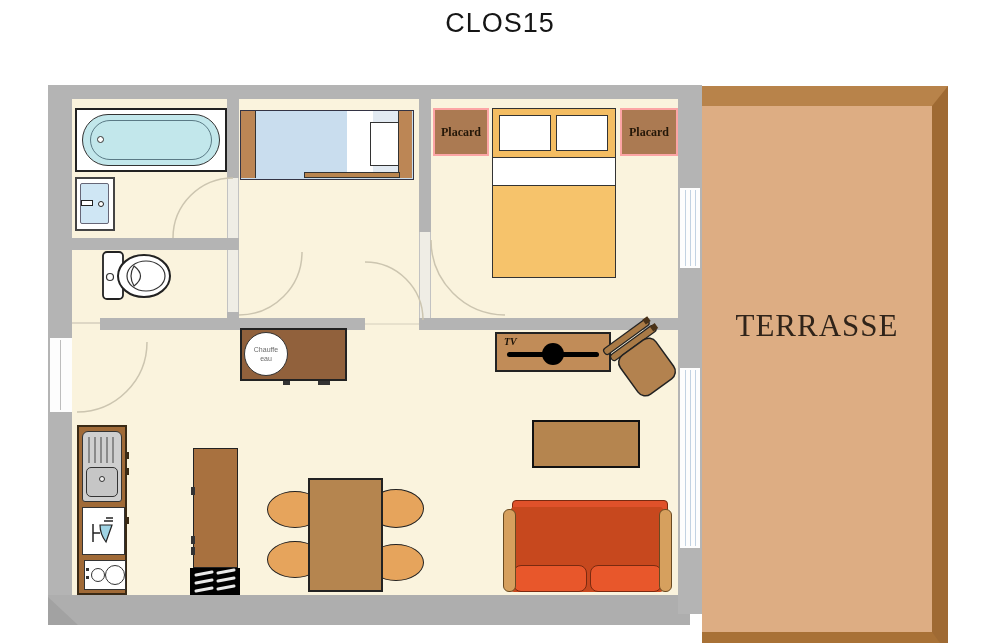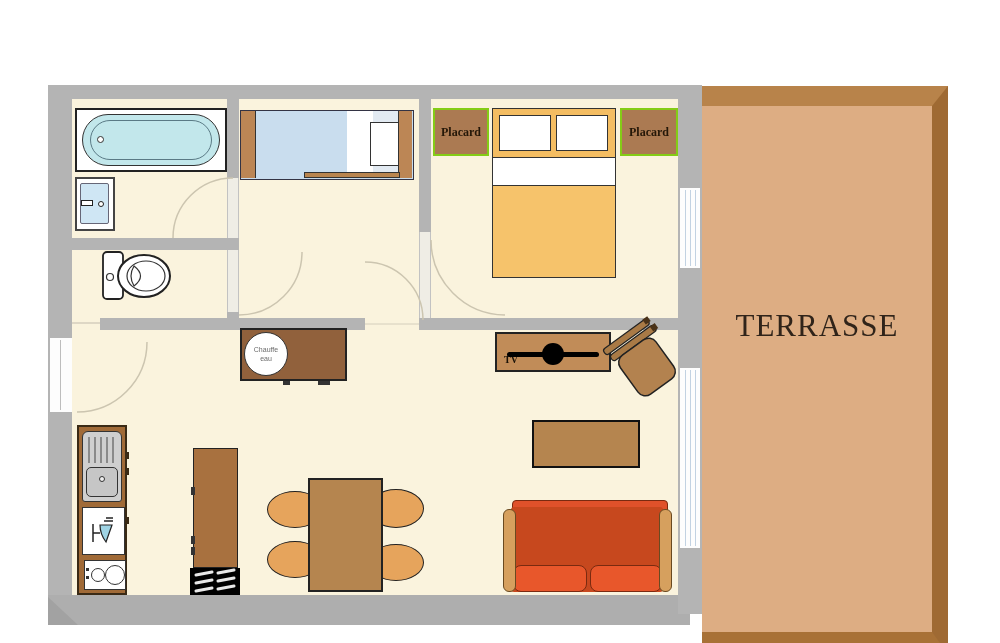--- a/index.html
+++ b/index.html
@@ -11,36 +11,37 @@
   .window{position:absolute;background:#fdfdfd;}
   .wpane{position:absolute;top:2px;bottom:2px;width:1px;background:#c2d2e2;}
   .title{position:absolute;top:8px;left:0;width:100%;text-align:center;
          font-size:27px;color:#151515;letter-spacing:1px;}
   .box{position:absolute;box-sizing:border-box;}
   .terrace{position:absolute;left:702px;top:86px;width:246px;height:568px;background:#ddad83;
            border-style:solid;border-width:20px 16px 22px 0;
            border-color:#b8834a #9f6a33 #a87136 #b8834a;box-sizing:border-box;}
   .terrace-label{margin-top:200px;text-align:center;font-size:31px;line-height:40px;
                  color:#30241a;letter-spacing:1px;font-family:"Liberation Serif",serif;}
-  .placard{background:#ab7a52;border:2px solid #84cc16;display:flex;align-items:center;justify-content:center;
+  .placard{background:#ab7a52;border:2px solid #fca5a5;display:flex;align-items:center;justify-content:center;
            font-family:"Liberation Serif",serif;font-weight:bold;font-size:12px;color:#241708;}
   .lits{position:absolute;left:258px;top:120px;font-family:"Liberation Serif",serif;
         font-size:17px;line-height:22px;color:#1f2530;}
   .chauffe-circle{position:absolute;left:244px;top:332px;width:44px;height:44px;border-radius:50%;
         background:#ffffff;border:1.5px solid #333;display:flex;flex-direction:column;
         align-items:center;justify-content:center;font-size:7px;color:#6b6b6b;line-height:9px;box-sizing:border-box;}
-  .tv-label{position:absolute;left:7px;top:20px;font-family:"Liberation Serif",serif;
-        font-weight:bold;font-size:10px;color:#1a1208;}
+  .tv-label{position:absolute;left:7px;top:2px;font-family:"Liberation Serif",serif;
+        font-weight:bold;font-size:10px;color:#1a1208;font-style:italic;}
   svg{position:absolute;left:0;top:0;pointer-events:none;}
 </style>
 </head>
 <body>
 
 <div class="stage">
 
+  <div class="title">CLOS15</div>
 
   <div class="floor" style="left:60px;top:92px;width:630px;height:510px;"></div>
 
   <div class="wall" style="left:48px;top:85px;width:652px;height:14px;"></div>
   <div class="wall" style="left:48px;top:85px;width:24px;height:540px;"></div>
   <div class="wall" style="left:48px;top:595px;width:642px;height:30px;background:#aeaeae;"></div>
   <div class="wall" style="left:678px;top:85px;width:24px;height:529px;"></div>
 
   <div class="wall" style="left:100px;top:318px;width:265px;height:12px;"></div>
   <div class="wall" style="left:419px;top:318px;width:271px;height:12px;"></div>

